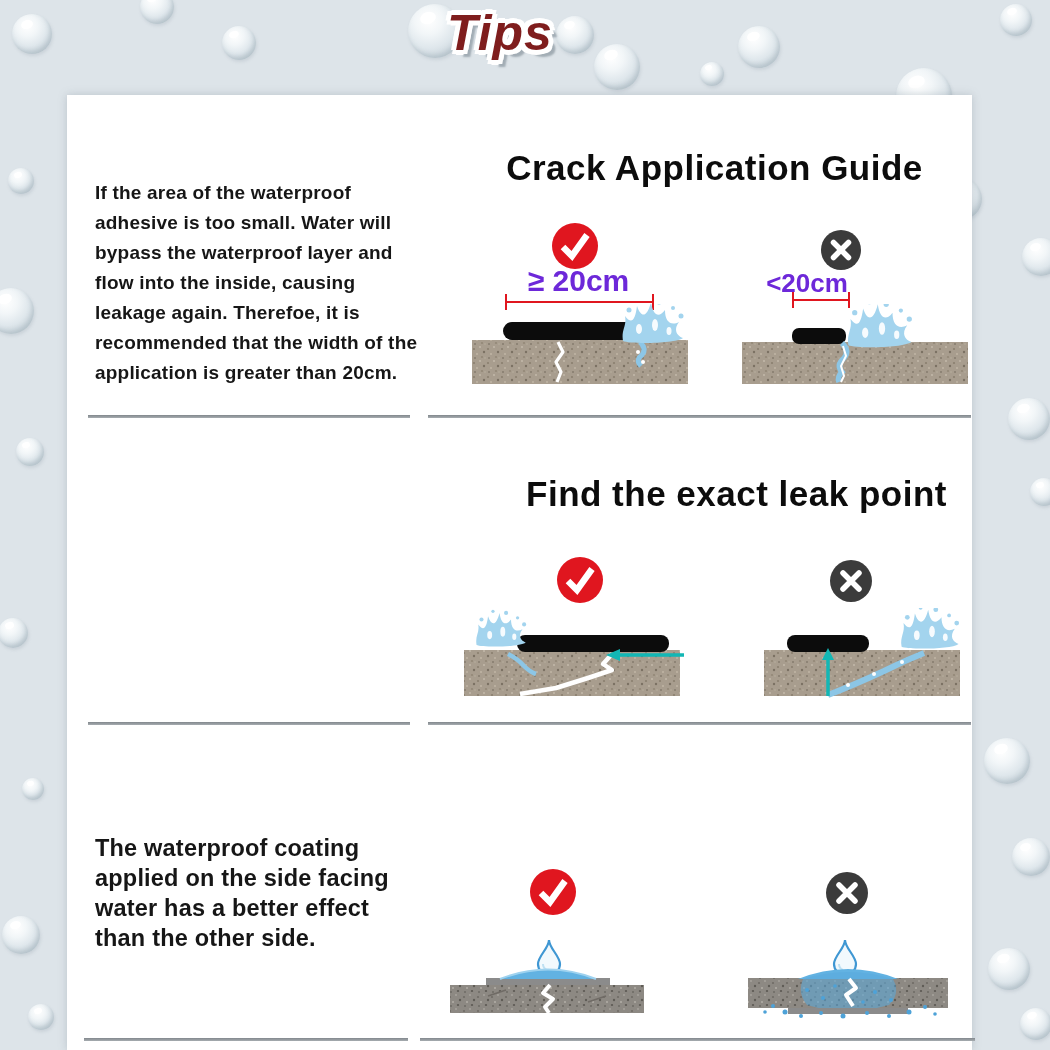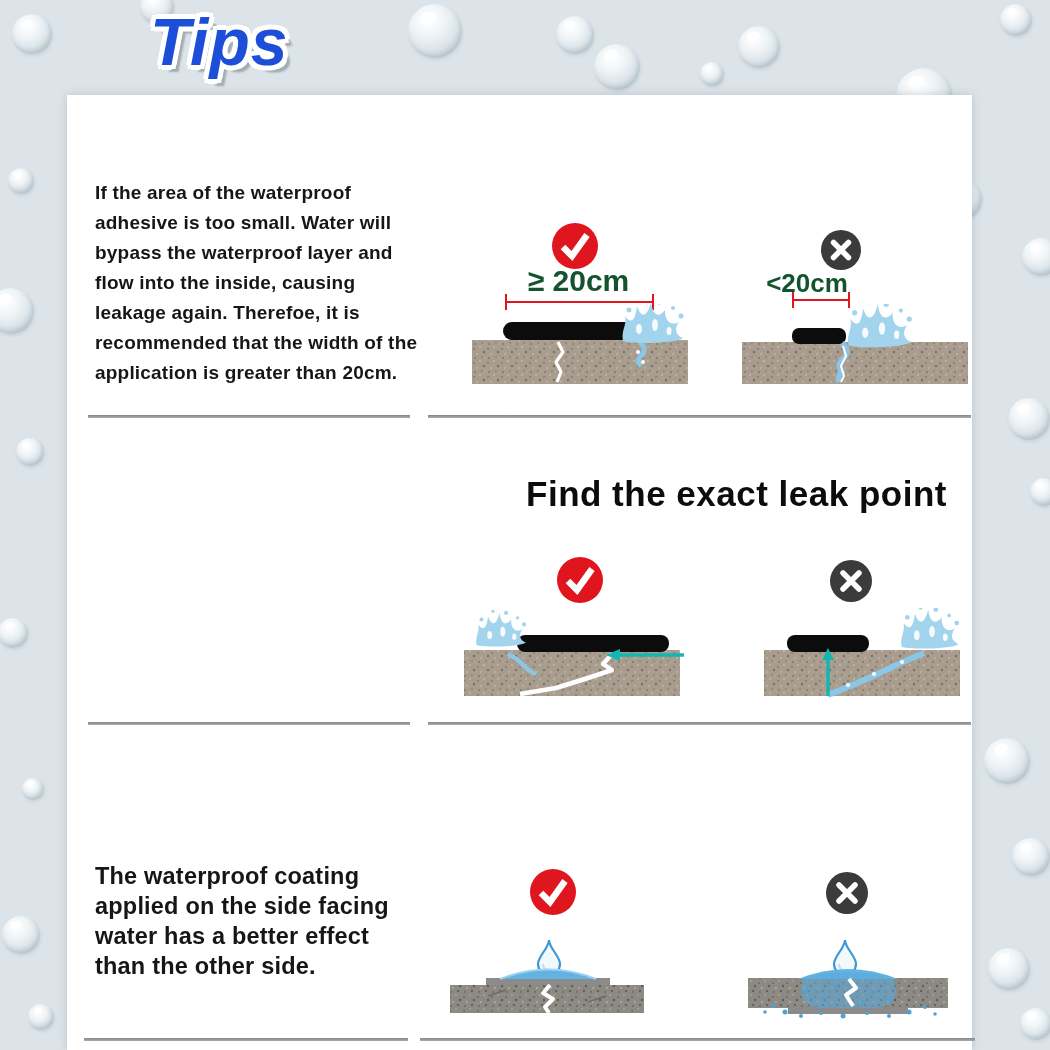--- a/index.html
+++ b/index.html
@@ -18,48 +18,48 @@
     content:""; position:absolute; left:22%; top:14%; width:30%; height:22%;
     border-radius:50%; background:rgba(255,255,255,.95); transform:rotate(-18deg);
   }
   
   #card{
     position:absolute; left:67px; top:95px; width:905px; height:955px;
     background:#ffffff; box-shadow:0 0 8px rgba(120,135,145,.35);
   }
   .abs{position:absolute;}
   #page-title{
-    position:absolute; left:150px; top:4px; width:700px; 
-    font-size:66px; font-weight:bold; font-style:italic; letter-spacing:1px;
-    color:#1d4ed8;
+    position:absolute; left:150px; top:4px; width:700px; text-align:center;
+    font-size:50px; font-weight:bold; font-style:italic; letter-spacing:1px;
+    color:#7f1d1d;
     text-shadow:
       -4px -4px 0 #fff, 4px -4px 0 #fff, -4px 4px 0 #fff, 4px 4px 0 #fff,
       0 -5px 0 #fff, 0 5px 0 #fff, -5px 0 0 #fff, 5px 0 0 #fff,
       7px 7px 2px rgba(150,162,170,.85);
   }
   .section-heading{
     position:absolute; text-align:center; font-weight:bold; color:#0c0c0c;
     letter-spacing:.5px;
   }
   #heading-1{left:462px; top:148px; width:505px; font-size:35px;}
   #heading-2{left:484px; top:474px; width:505px; font-size:35px;}
   #heading-3{left:450px; top:772px; width:520px; font-size:32px;}
   .section-body{
     position:absolute; font-weight:bold; color:#161616;
     white-space:pre-line; letter-spacing:.2px;
   }
   #body-1{left:95px; top:178px; width:360px; font-size:19px; line-height:30px;}
   #body-2{left:90px; top:487px; width:370px; font-size:23.5px; line-height:30px;}
-  #body-3{left:95px; top:833px; width:340px; font-size:23.5px; line-height:30px;margin-top:28px;}
+  #body-3{left:95px; top:833px; width:340px; font-size:23.5px; line-height:30px;}
   .divider{
     position:absolute; height:3px;
     background:linear-gradient(#81878c,#a7adb1);
   }
   .measure-label{
-    position:absolute; color:#14532d; font-weight:bold; text-align:center;
+    position:absolute; color:#6d28d9; font-weight:bold; text-align:center;
   }
   .measure{
     position:absolute; height:16px;
     border-left:2px solid #e0161f; border-right:2px solid #e0161f;
   }
   .measure::after{
     content:""; position:absolute; left:0; right:0; top:7px; height:2px; background:#e0161f;
   }
   svg{display:block;}
 </style>
@@ -141,20 +141,21 @@
 
   <div id="card"></div>
 
   <div class="section-body" id="body-1">If the area of the waterproof
 adhesive is too small. Water will
 bypass the waterproof layer and
 flow into the inside, causing
 leakage again. Therefoe, it is
 recommended that the width of the
 application is greater than 20cm.</div>
+  <div class="section-heading" id="heading-1">Crack Application Guide</div>
 
   <svg class="abs" style="left:552px;top:223px" width="46" height="46" viewBox="0 0 46 46">
     <circle cx="23" cy="23" r="23" fill="#e0161f"></circle>
     <path d="M11 24 L20 33 L35 12" stroke="#fff" stroke-width="6.5" fill="none"></path>
   </svg>
   <svg class="abs" style="left:821px;top:230px" width="40" height="40" viewBox="0 0 40 40">
     <circle cx="20" cy="20" r="20" fill="#3b3b3b"></circle>
     <path d="M12.5 12.5 L27.5 27.5 M27.5 12.5 L12.5 27.5" stroke="#fff" stroke-width="5.5" stroke-linecap="round"></path>
   </svg>
 

